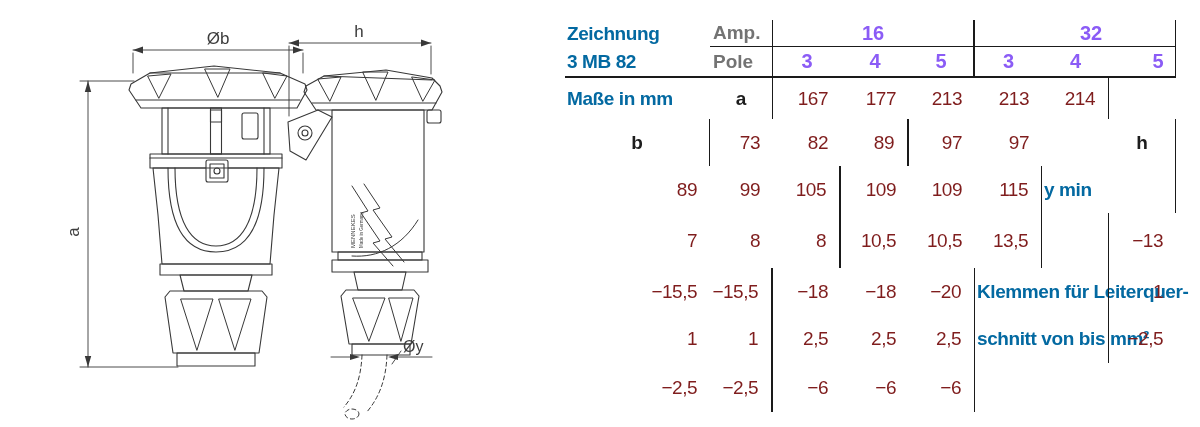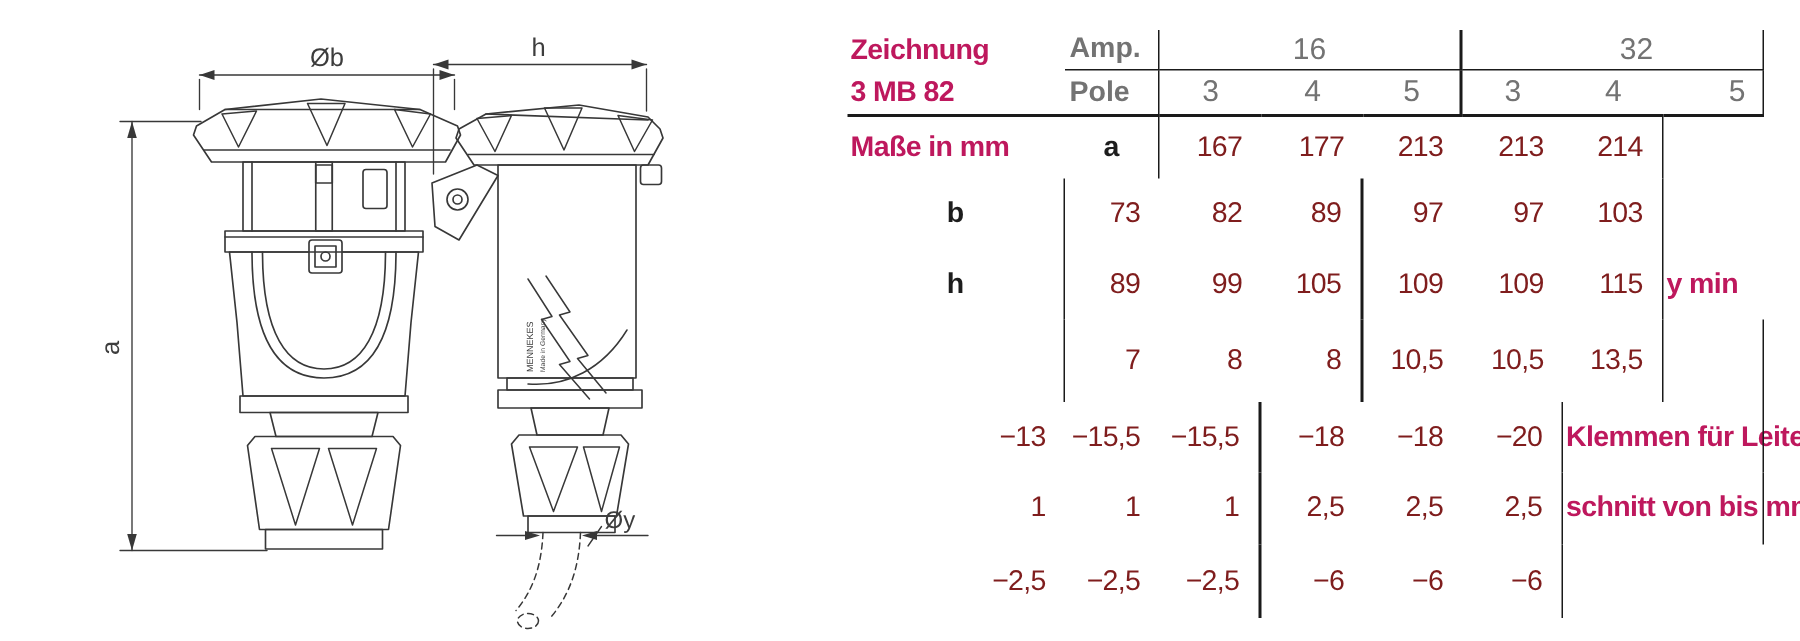--- a/index.html
+++ b/index.html
@@ -8,24 +8,24 @@
     font-family:"Liberation Sans",sans-serif;overflow:hidden;
   }
   #drawing{position:absolute;left:0;top:0;}
   #spec-table{
     position:absolute;left:565px;top:20px;width:611px;height:392px;
     display:grid;
     grid-template-columns:145px 63px 68px 68px 66px 67px 67px 67px;
     grid-template-rows:27px 31px 41px 47px 47px 55px 47px 48px 49px;
   }
   .cell{display:flex;align-items:center;white-space:nowrap;}
-  .lab{font-weight:700;color:#be185d;font-size:19px;letter-spacing:-0.4px;justify-content:flex-start;padding-left:2px;}
+  .lab{font-weight:700;color:#0369a1;font-size:19px;letter-spacing:-0.4px;justify-content:flex-start;padding-left:2px;}
   .sub{font-weight:700;color:#1d1d1d;font-size:19px;justify-content:center;}
   .subl{font-weight:700;color:#737373;font-size:19px;justify-content:flex-start;padding-left:3px;}
-  .hed{font-weight:400;color:#737373;font-size:20px;justify-content:center;}
+  .hed{font-weight:700;color:#8b5cf6;font-size:20px;justify-content:center;}
   .val{font-weight:400;color:#7f1d1d;font-size:19px;letter-spacing:-0.5px;justify-content:flex-end;padding-right:13px;}
   .sp3{grid-column:span 3;}
   .v1{border-right:1.6px solid #1a1a1a;}
   .v2{border-right:2.2px solid #1a1a1a;}
   .v3{border-right:1.8px solid #1a1a1a;padding-left:32px;}
   .hb1{border-bottom:1.6px solid #1a1a1a;}
   .hb2{border-bottom:2.4px solid #1a1a1a;text-align:center;}
   svg text{fill:#3d3d3d;font-family:"Liberation Sans",sans-serif;}
 </style>
 </head>
@@ -170,21 +170,20 @@
   <div class="cell val">213</div>
   <div class="cell val v3">214</div>
 
   <div class="cell lab"></div>
   <div class="cell sub v1">b</div>
   <div class="cell val">73</div>
   <div class="cell val">82</div>
   <div class="cell val v2">89</div>
   <div class="cell val">97</div>
   <div class="cell val">97</div>
-  <div class="cell val v3">103</div>
 
   <div class="cell lab"></div>
   <div class="cell sub v1">h</div>
   <div class="cell val">89</div>
   <div class="cell val">99</div>
   <div class="cell val v2">105</div>
   <div class="cell val">109</div>
   <div class="cell val">109</div>
   <div class="cell val v3">115</div>
 

